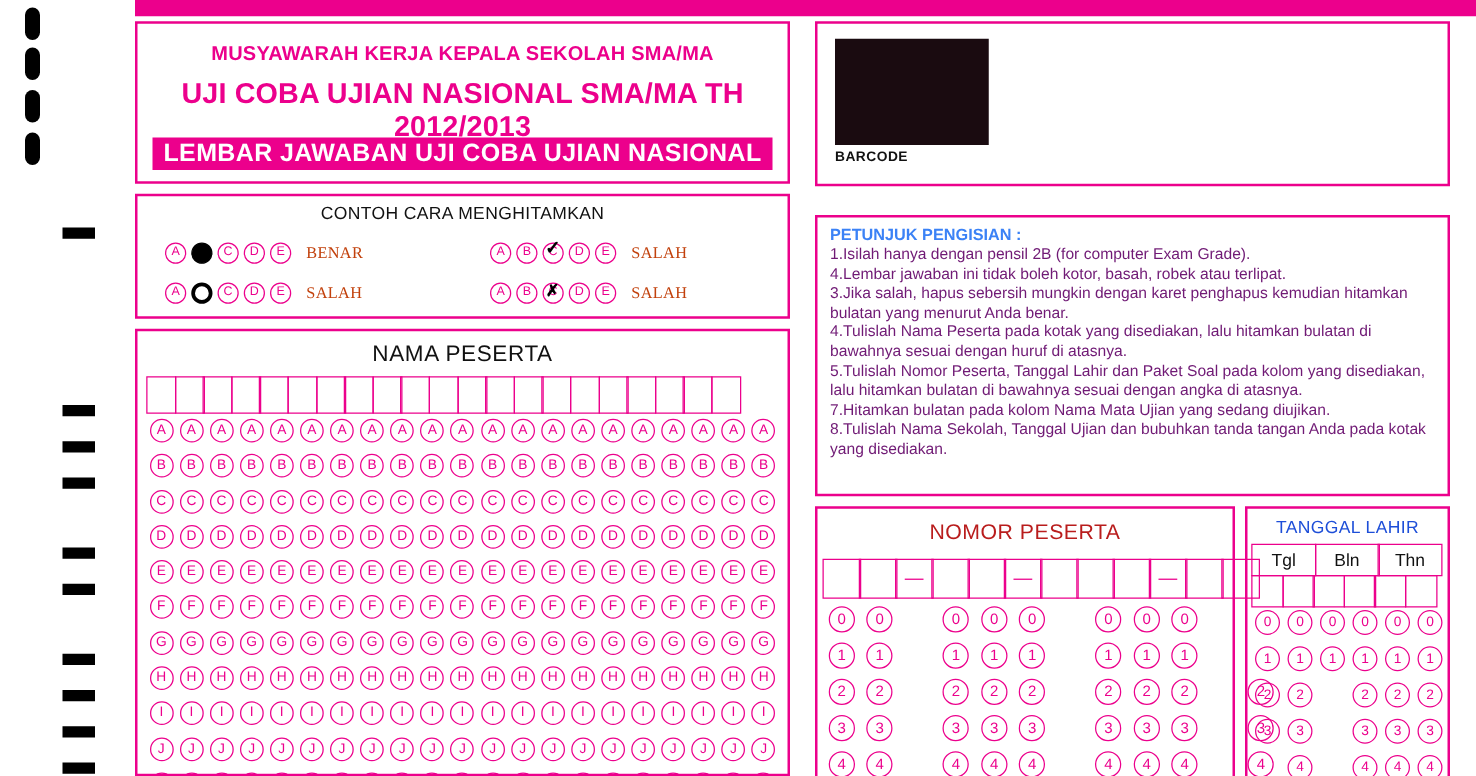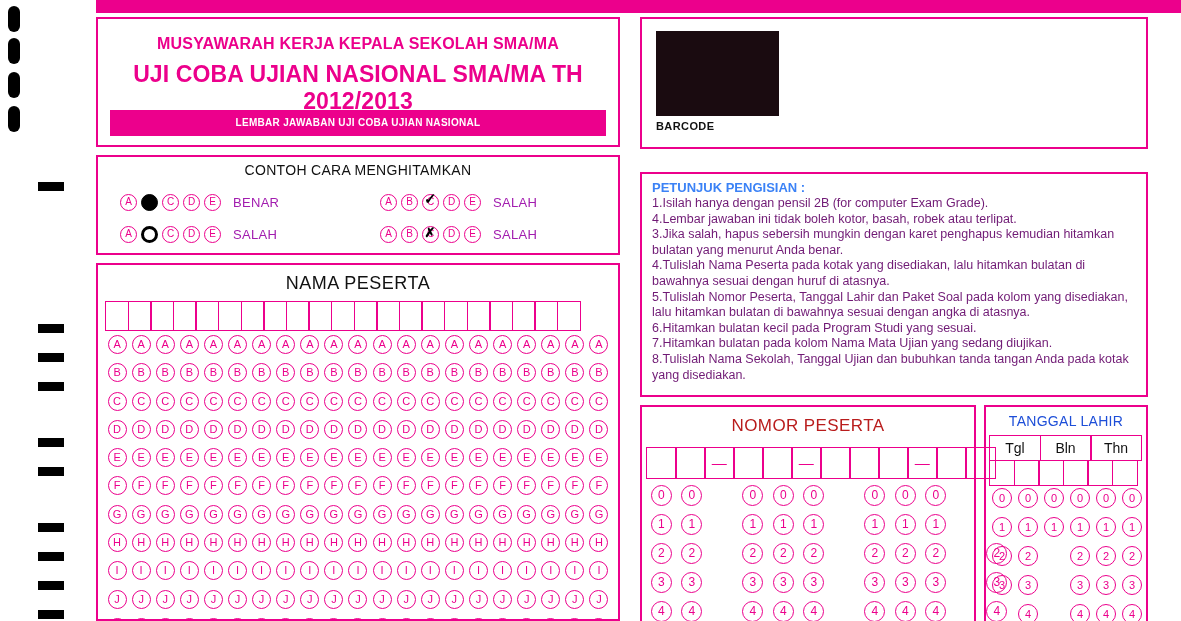--- a/index.html
+++ b/index.html
@@ -9,21 +9,21 @@
   }
   body {
     width: 1181px;
     height: 621px;
     overflow: hidden;
     font-family: "Liberation Sans", sans-serif;
     position: relative;
   }
   .sheet {
     position: absolute;
-    left: 0; top: 0;
+    left: 12px; top: 0;
     width: 1070px;
     height: 621px;
     background: #fff;
   }
   
   .top-bar {
     position: absolute;
     left: 96px; top: 0px;
     width: 1085px; height: 13px;
     background: #ec008c;
@@ -79,21 +79,21 @@
     font-size: 23px;
     font-weight: bold;
     letter-spacing: .1px;
   }
   .title-band {
     position: absolute;
     left: 12px; right: 12px; bottom: 9px;
     height: 26px;
     background: #ec008c;
     color: #fff;
-    font-size: 10px;
+    font-size: 20px;
     font-weight: bold;
     line-height: 26px;
     letter-spacing: .3px;
   }
   
   .contoh-box {
     position: absolute;
     left: 0; top: 138px;
     width: 524px; height: 100px;
     border: 2px solid #ec008c;
@@ -154,23 +154,24 @@
   .bub.cross::after {
     content: "✗";
     position: absolute;
     left: 1.5px; top: -1px;
     font-size: 13px;
     color: #000;
     font-weight: bold;
   }
   .verdict {
     font-size: 13px;
-    color: #a21caf;
+    color: #c2410c;
     margin-left: 8px;
     letter-spacing: .3px;
+    font-family: Liberation Serif, serif;
   }
   
   .nama-box {
     position: absolute;
     left: 0; top: 246px;
     width: 524px;
     height: 358px;
     border: 2px solid #ec008c;
     box-sizing: border-box;
   }
@@ -745,21 +746,20 @@
     </div>
 
     <div class="petunjuk-box">
       <div class="petunjuk-title">PETUNJUK PENGISIAN :</div>
       <div class="petunjuk-list" id="petunjuk-list">
           <div>1.Isilah hanya dengan pensil 2B (for computer Exam Grade).</div>
           <div>4.Lembar jawaban ini tidak boleh kotor, basah, robek atau terlipat.</div>
           <div>3.Jika salah, hapus sebersih mungkin dengan karet penghapus kemudian hitamkan bulatan yang menurut Anda benar.</div>
           <div>4.Tulislah Nama Peserta pada kotak yang disediakan, lalu hitamkan bulatan di bawahnya sesuai dengan huruf di atasnya.</div>
           <div>5.Tulislah Nomor Peserta, Tanggal Lahir dan Paket Soal pada kolom yang disediakan, lalu hitamkan bulatan di bawahnya sesuai dengan angka di atasnya.</div>
-          <div>6.Hitamkan bulatan kecil pada Program Studi yang sesuai.</div>
           <div>7.Hitamkan bulatan pada kolom Nama Mata Ujian yang sedang diujikan.</div>
           <div>8.Tulislah Nama Sekolah, Tanggal Ujian dan bubuhkan tanda tangan Anda pada kotak yang disediakan.</div>
         </div>
     </div>
 
     <div class="nomor-box">
       <div class="nomor-title">NOMOR PESERTA</div>
       <div class="nomor-writerow" id="nomor-writerow">
           <div class="nw-cell"></div>
           <div class="nw-cell"></div>

